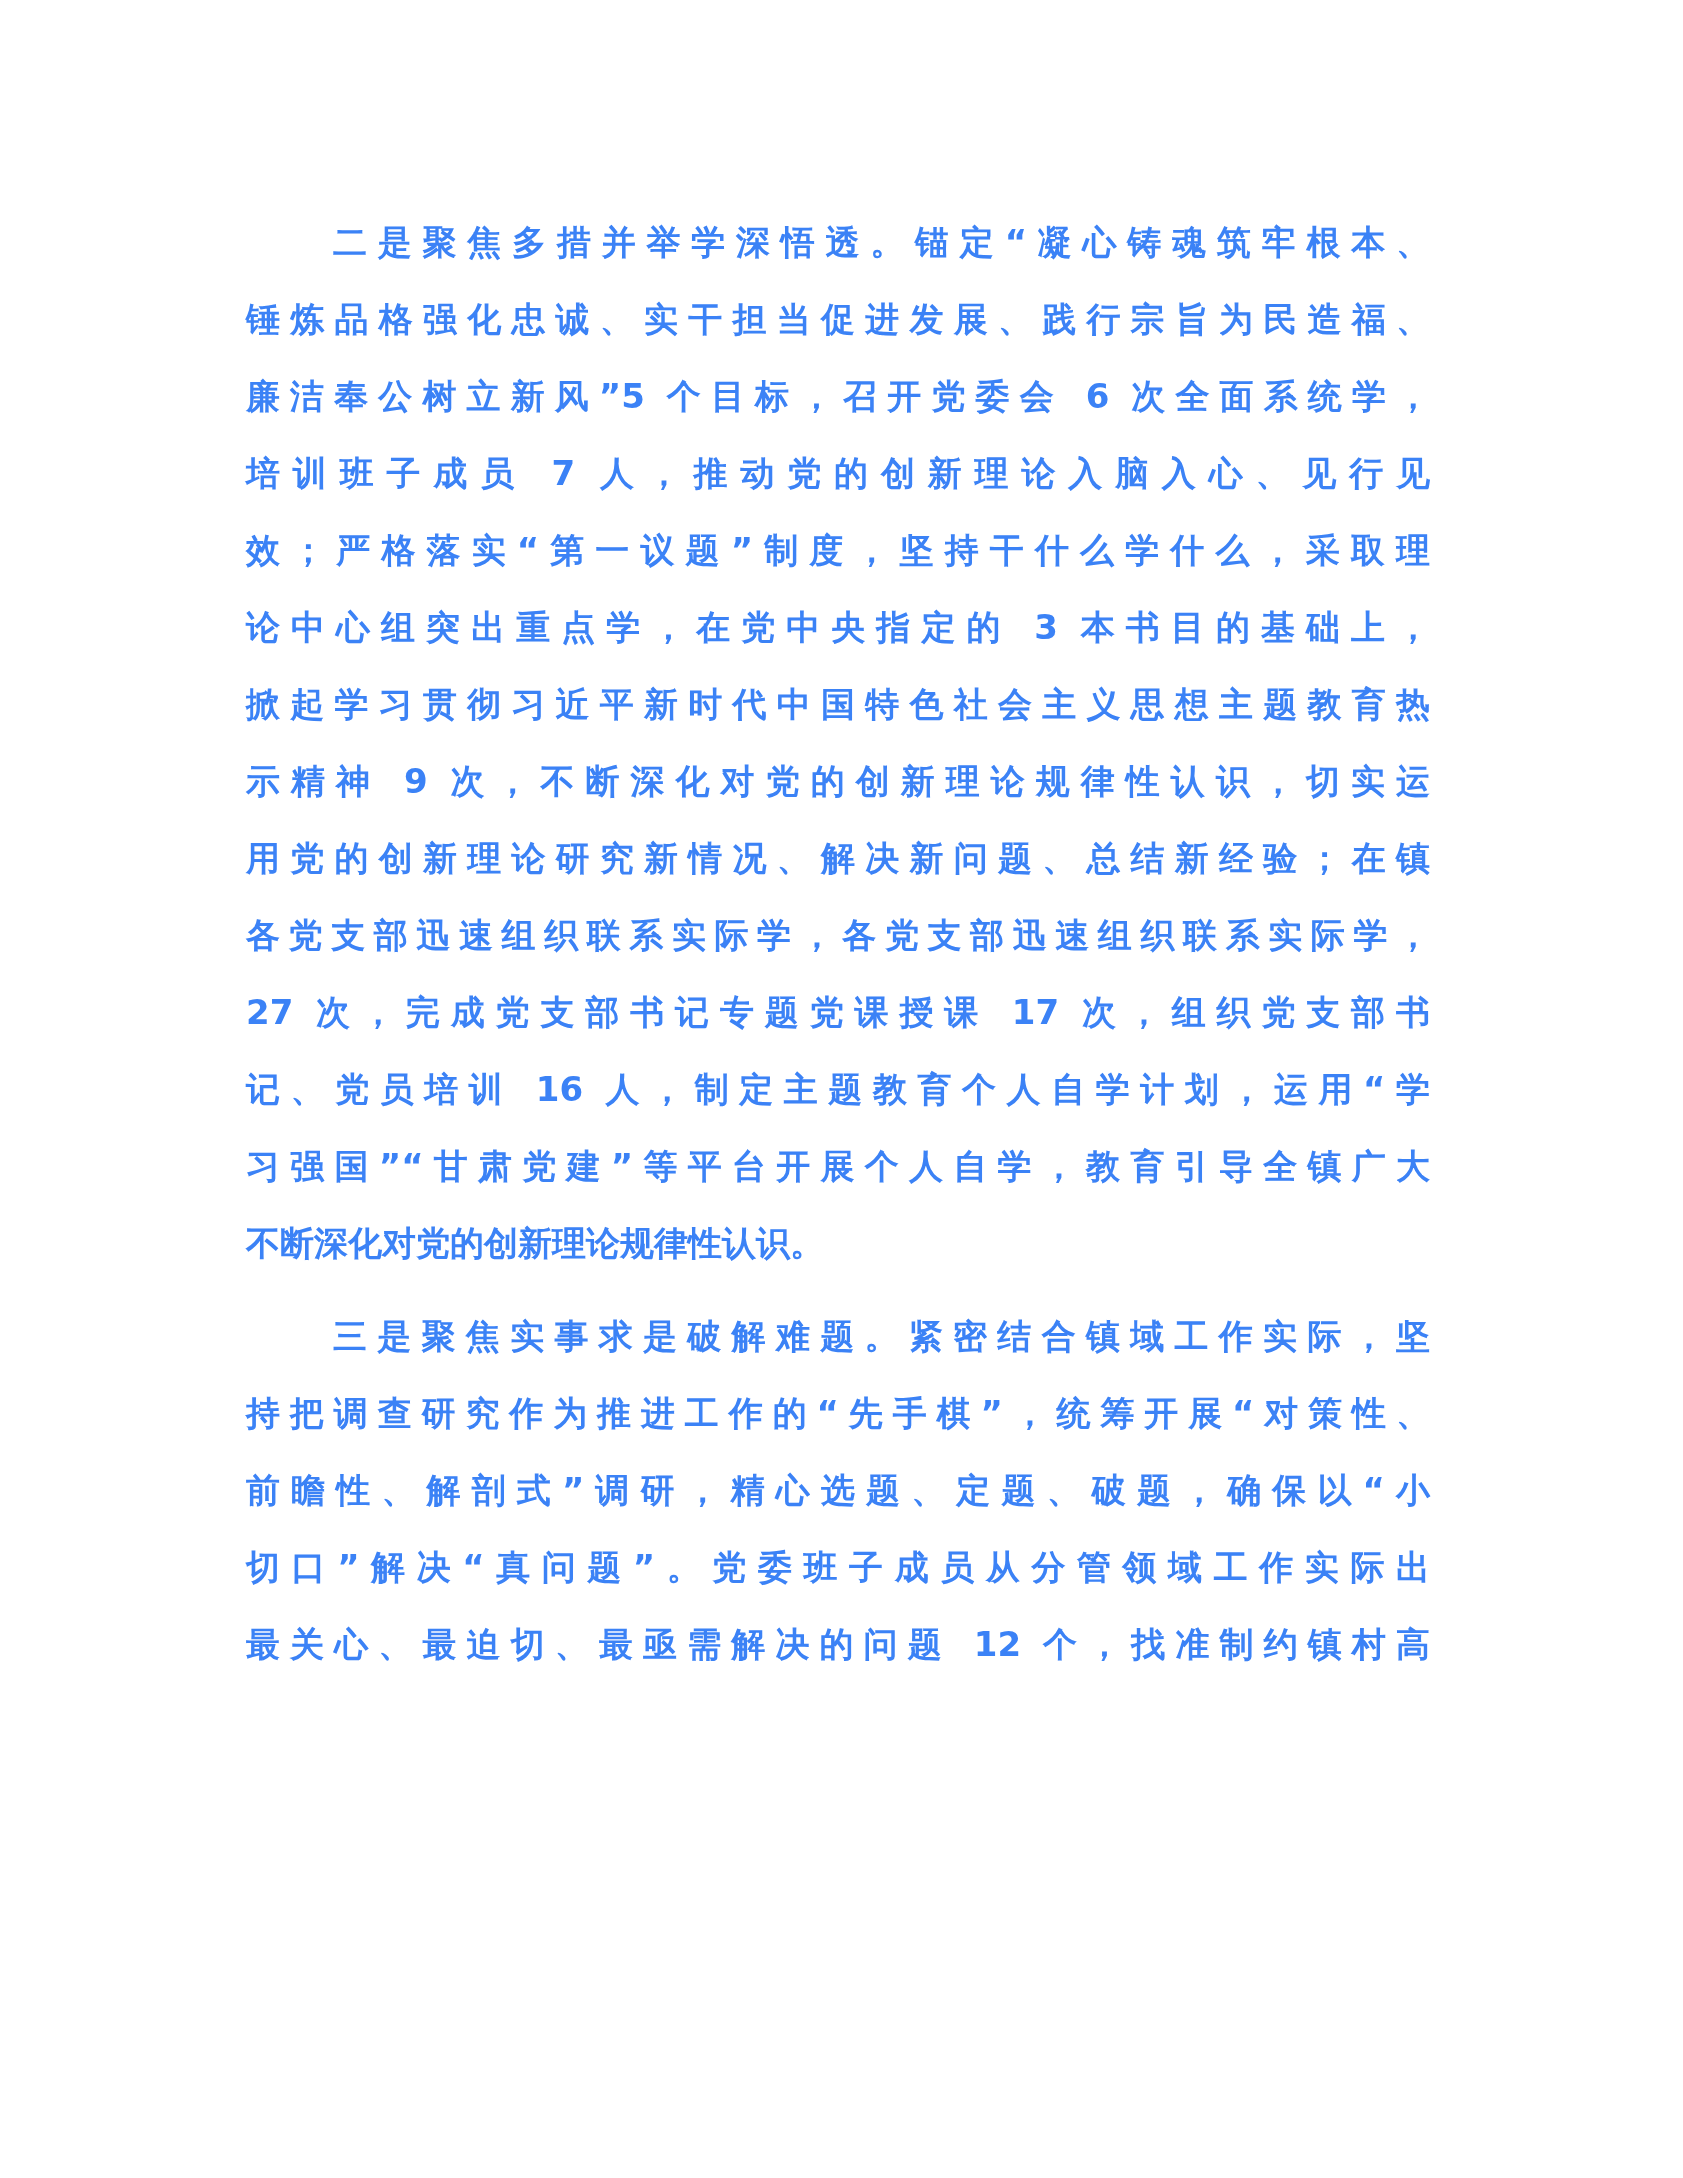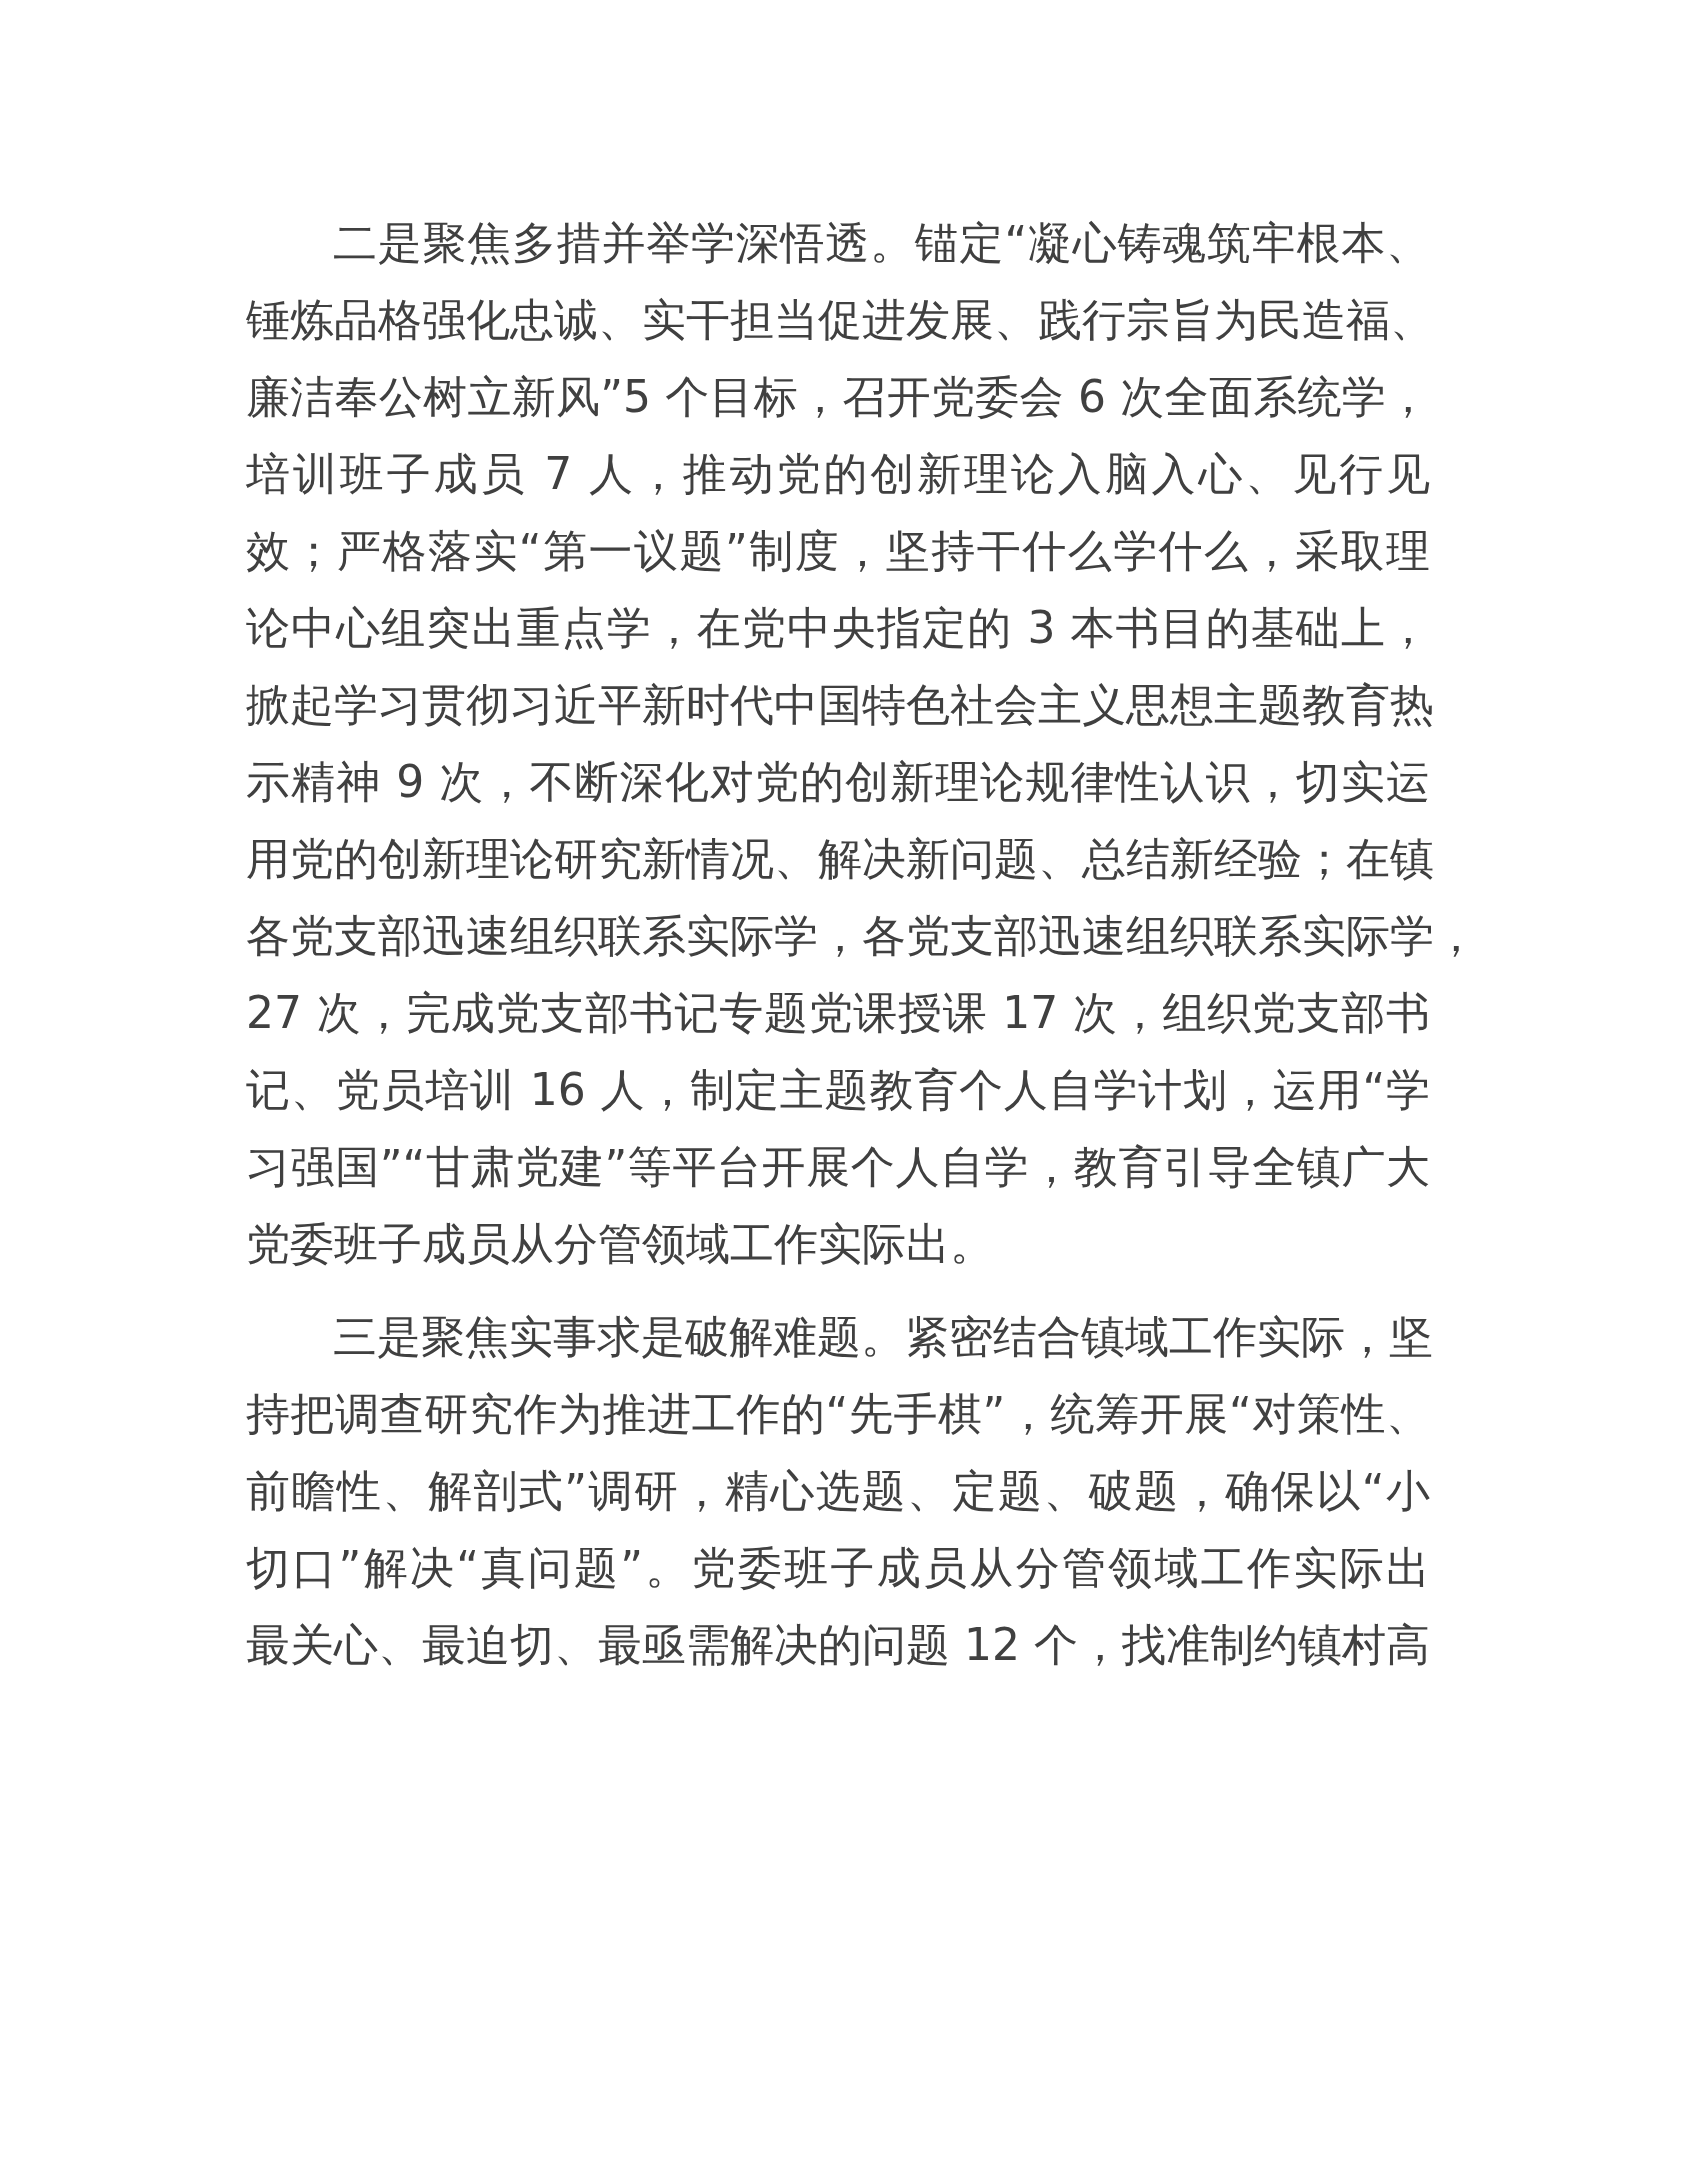--- a/index.html
+++ b/index.html
@@ -3,23 +3,24 @@
 <meta charset="utf-8">
 <style>
   html, body { margin: 0; padding: 0; background: #ffffff; }
   body { width: 1683px; height: 2178px; position: relative; overflow: hidden; }
   .page {
     position: absolute;
     left: 246px;
     top: 204px;
     width: 1184px;
     font-family: "DejaVu Sans", "Liberation Sans", sans-serif;
-    font-size: 44px;
+    font-size: 34px;
     line-height: 77px;
-    color: #404040;
+    color: #3b82f6;
+    font-weight: bold;
   }
   .para {
     margin: 0 0 16px 0;
     text-indent: 87px;
     text-align: justify;
     text-justify: inter-character;
     word-break: break-all;
     line-break: anywhere;
   }
   .para .line {
@@ -43,21 +44,21 @@
     <span class="line">培训班子成员 7 人，推动党的创新理论入脑入心、见行见</span>
     <span class="line">效；严格落实“第一议题”制度，坚持干什么学什么，采取理</span>
     <span class="line">论中心组突出重点学，在党中央指定的 3 本书目的基础上，</span>
     <span class="line">掀起学习贯彻习近平新时代中国特色社会主义思想主题教育热</span>
     <span class="line">示精神 9 次，不断深化对党的创新理论规律性认识，切实运</span>
     <span class="line">用党的创新理论研究新情况、解决新问题、总结新经验；在镇</span>
     <span class="line">各党支部迅速组织联系实际学，各党支部迅速组织联系实际学，</span>
     <span class="line">27 次，完成党支部书记专题党课授课 17 次，组织党支部书</span>
     <span class="line">记、党员培训 16 人，制定主题教育个人自学计划，运用“学</span>
     <span class="line">习强国”“甘肃党建”等平台开展个人自学，教育引导全镇广大</span>
-    <span class="line last">党委班子成员从分管领域工作实际出。</span>
+    <span class="line last">不断深化对党的创新理论规律性认识。</span>
   </div>
   <div class="para">
     <span class="line first">三是聚焦实事求是破解难题。紧密结合镇域工作实际，坚</span>
     <span class="line">持把调查研究作为推进工作的“先手棋”，统筹开展“对策性、</span>
     <span class="line">前瞻性、解剖式”调研，精心选题、定题、破题，确保以“小</span>
     <span class="line">切口”解决“真问题”。党委班子成员从分管领域工作实际出</span>
     <span class="line">最关心、最迫切、最亟需解决的问题 12 个，找准制约镇村高</span>
   </div>
 </div>
 

